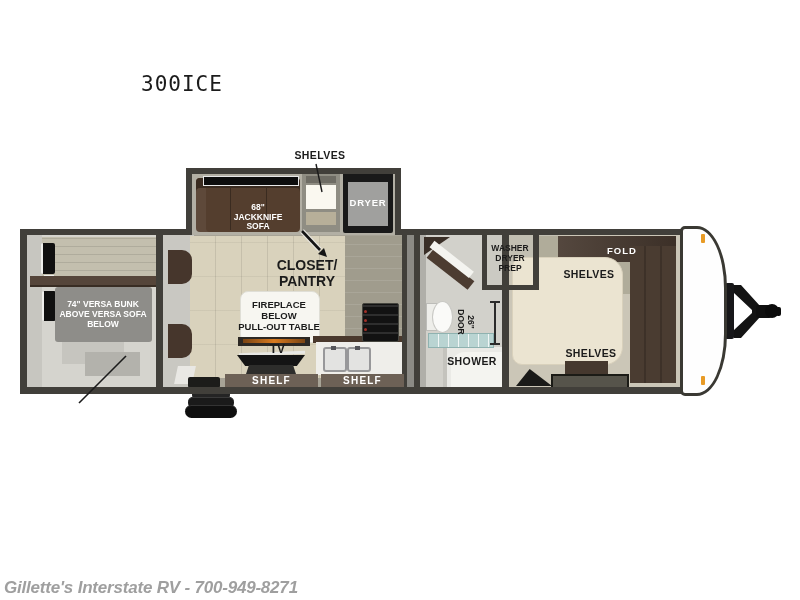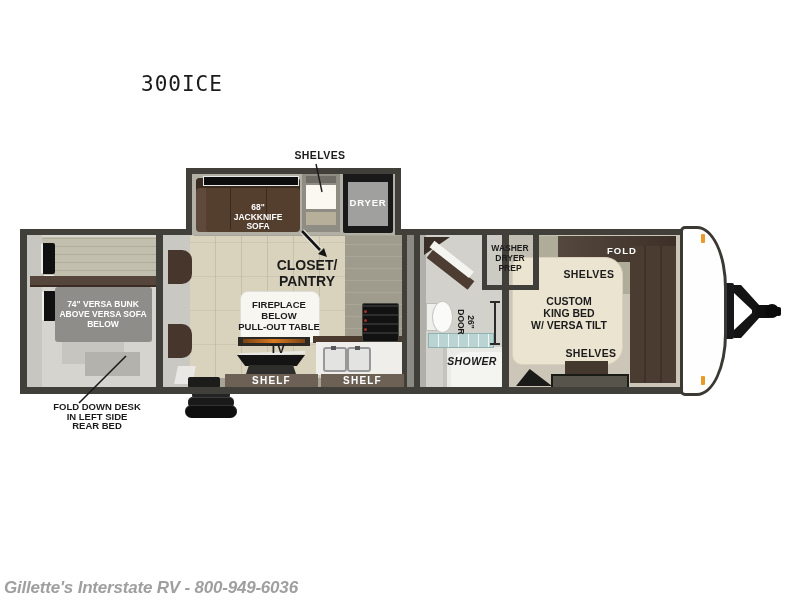--- a/index.html
+++ b/index.html
@@ -157,31 +157,25 @@
 BELOW
 PULL-OUT TABLE</div>
   <div class="lbl" style="left:247px;top:343px;width:38px;font-size:12px;text-align:right;">TV</div>
   <div class="lbl" style="left:225px;top:374px;width:93px;height:13px;background:#6d6156;color:#ffffff;font-size:10px;
               letter-spacing:1.2px;line-height:13px;z-index:7;">SHELF</div>
   <div class="lbl" style="left:321px;top:374px;width:83px;height:13px;background:#6d6156;color:#ffffff;font-size:10px;
               letter-spacing:1.2px;line-height:13px;z-index:7;">SHELF</div>
   <div class="lbl" style="left:53px;top:300px;width:100px;font-size:8.5px;color:#ffffff;line-height:1.15;">74" VERSA BUNK
 ABOVE VERSA SOFA
 BELOW</div>
-  <div class="lbl" style="left:45px;top:402px;width:104px;font-size:9.5px;line-height:1.02;">FOLD DOWN DESK
-IN LEFT SIDE
-REAR BED</div>
   <div class="lbl" style="left:483px;top:243px;width:54px;font-size:8.5px;line-height:1.18;">WASHER
 DRYER
 PREP</div>
   <div class="lbl" style="left:442px;top:311px;width:44px;height:22px;font-size:8.5px;line-height:1.15;transform:rotate(90deg);">26"
 DOOR</div>
-  <div class="lbl" style="left:442px;top:356px;width:60px;font-size:10.5px;letter-spacing:0.4px;font-style:italic;">SHOWER</div>
+  <div class="lbl" style="left:442px;top:356px;width:60px;font-size:10.5px;letter-spacing:0.4px;">SHOWER</div>
   <div class="lbl" style="left:597px;top:246px;width:50px;font-size:9.5px;color:#ffffff;letter-spacing:1px;">FOLD</div>
   <div class="lbl" style="left:557px;top:269px;width:64px;font-size:10.5px;letter-spacing:0.4px;">SHELVES</div>
-  <div class="lbl" style="left:517px;top:296px;width:104px;font-size:10.5px;line-height:1.14;">CUSTOM
-KING BED
-W/ VERSA TILT</div>
   <div class="lbl" style="left:559px;top:348px;width:64px;font-size:10.5px;letter-spacing:0.4px;">SHELVES</div>
 
   <div class="abs" style="left:4px;top:578px;font-size:17px;font-weight:700;font-style:italic;color:#9f9f9f;
-              letter-spacing:-0.2px;z-index:10;">Gillette's Interstate RV - 800-949-6036</div>
+              letter-spacing:-0.2px;z-index:10;">Gillette's Interstate RV - 700-949-8271</div>
 </div>
 
 </body></html>

